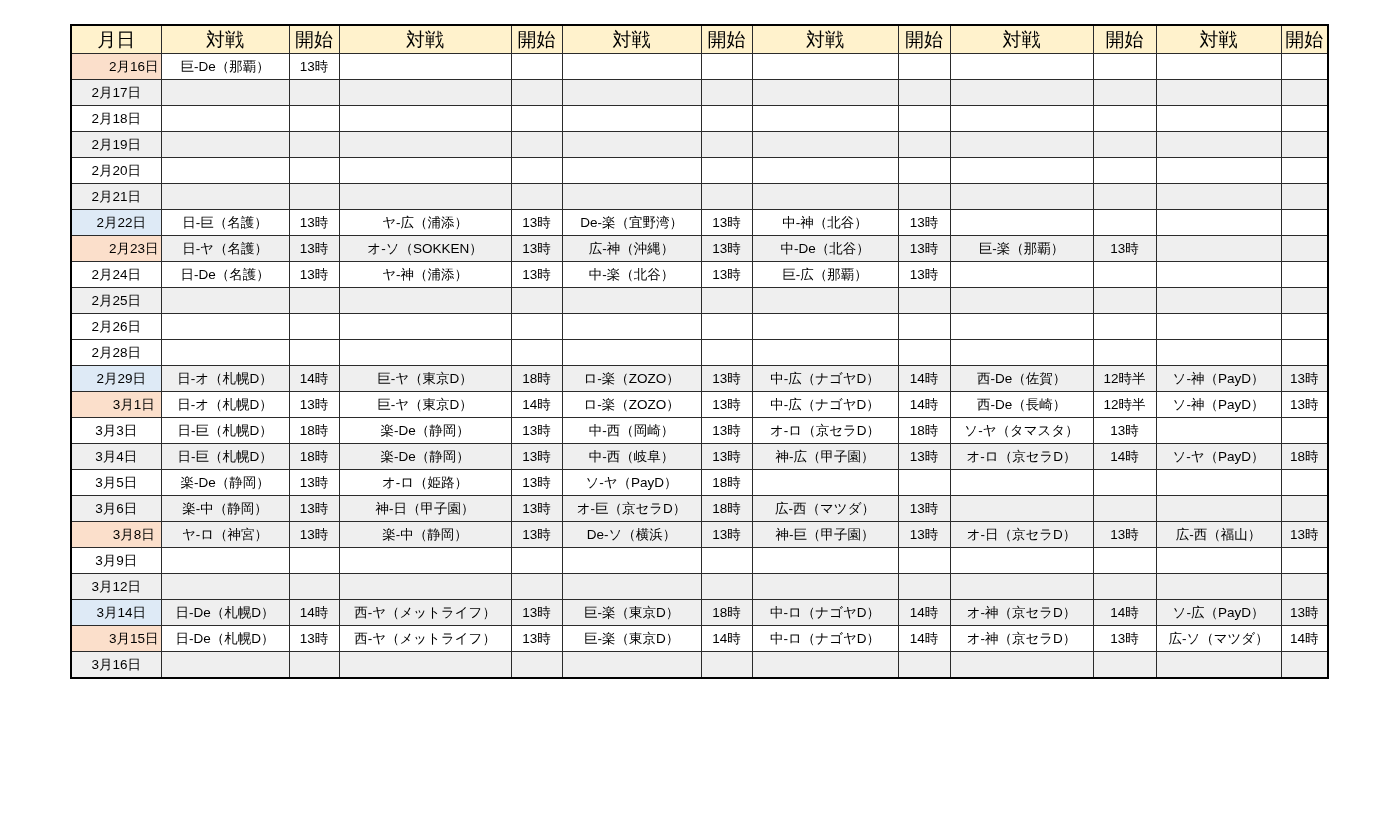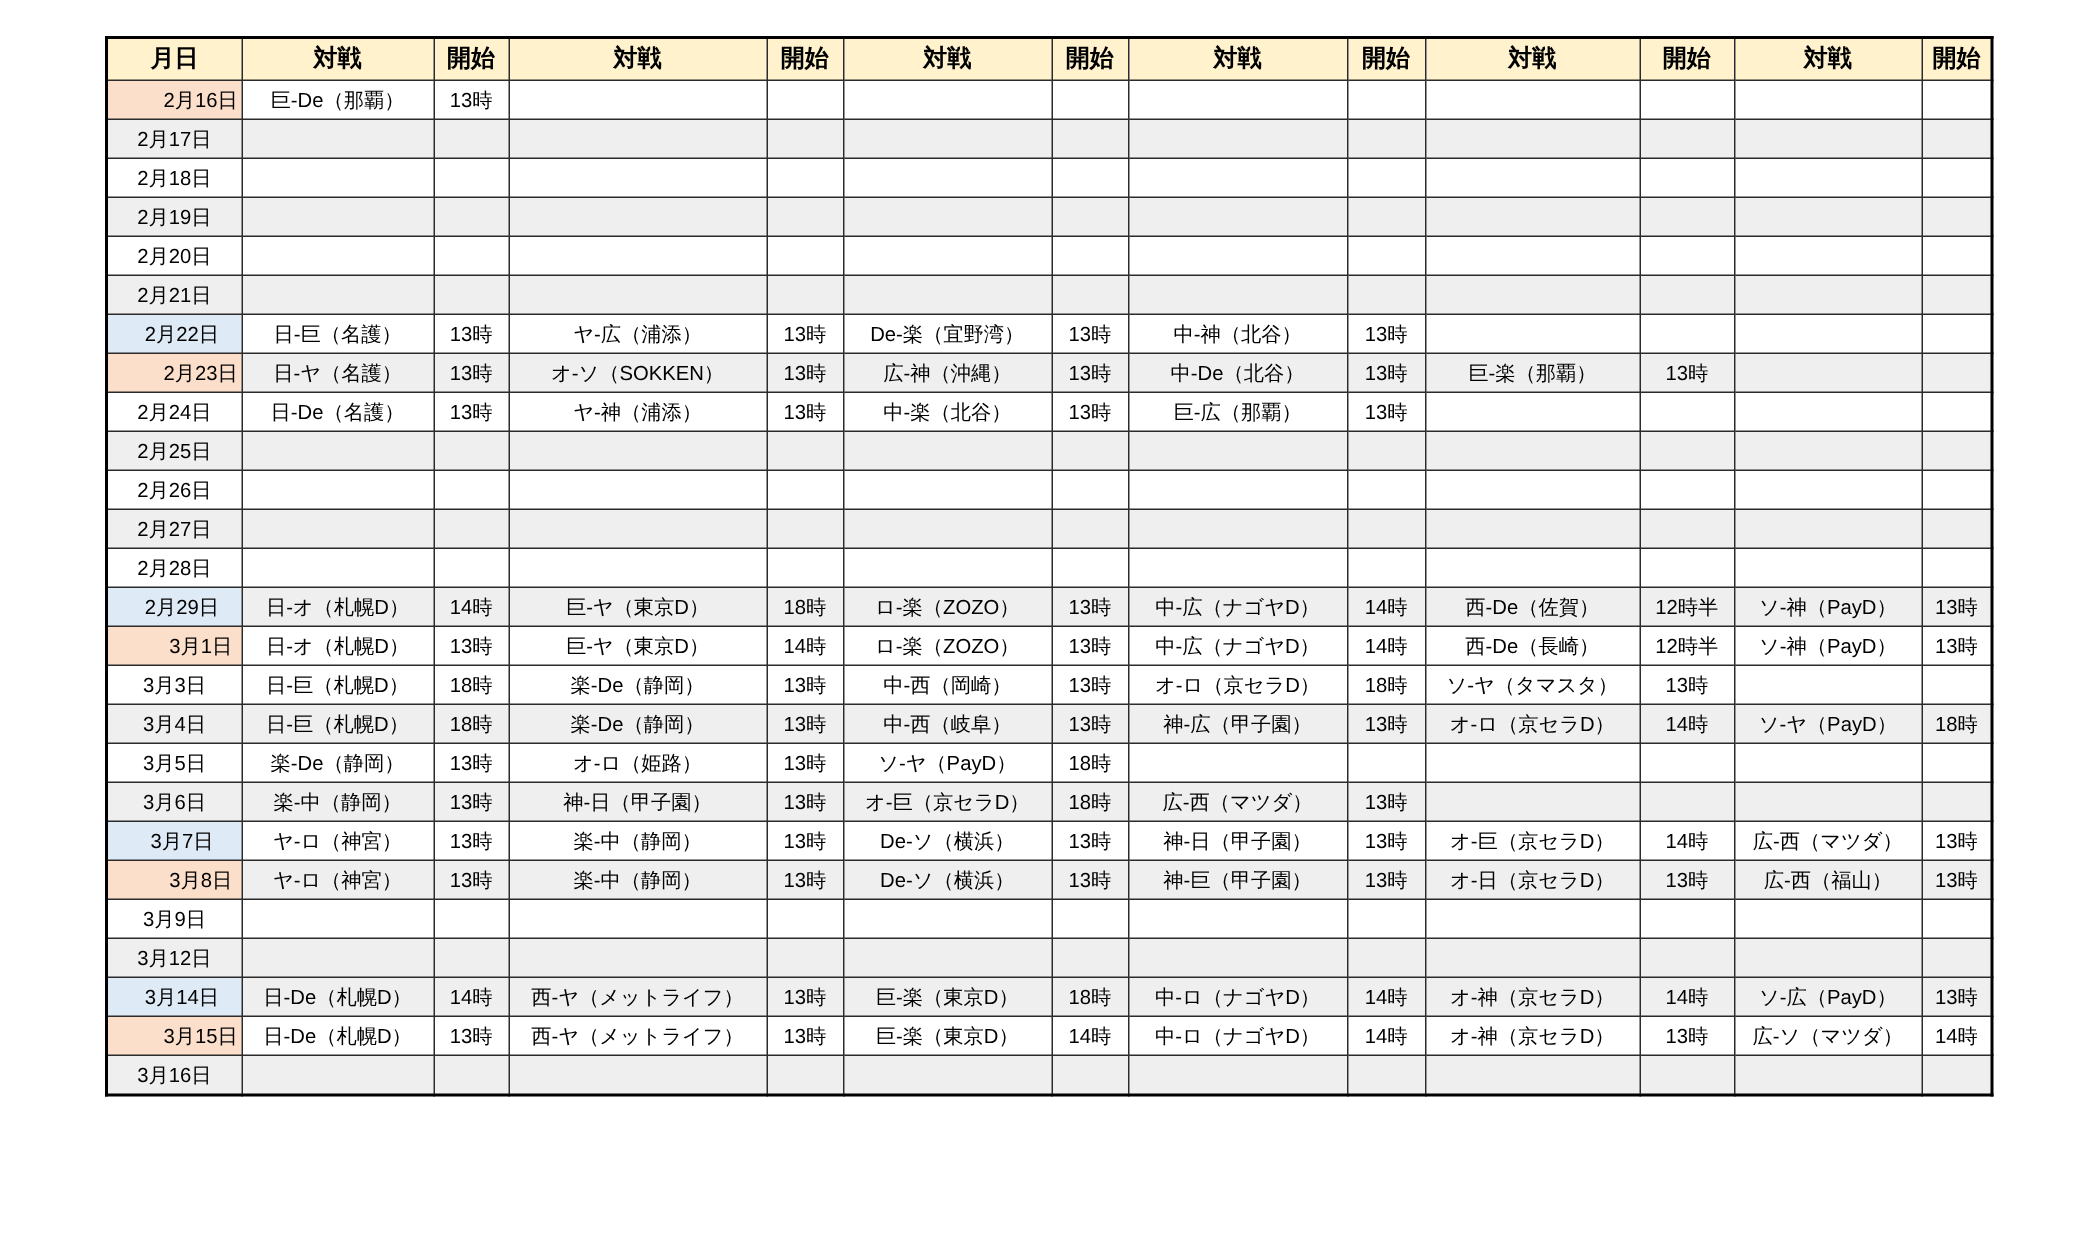--- a/index.html
+++ b/index.html
@@ -16,21 +16,21 @@
   }
   table.schedule th,table.schedule td{
     border:1px solid var(--grid);
     height:25px;padding:0 2px;
     font-size:13.5px;line-height:25px;
     text-align:center;vertical-align:middle;
     white-space:nowrap;overflow:hidden;
   }
   table.schedule thead th{
     background:var(--header-bg);
-    font-weight:bold;height:27px;line-height:27px;font-size:16px;margin-top:28px;
+    font-weight:normal;height:27px;line-height:27px;font-size:19px;margin-top:28px;
   }
   tr.stripe td{background:var(--stripe-bg);}
   td.date-cell.sat{background:var(--sat-bg);padding-left:12px;}
   td.date-cell.sun{background:var(--sun-bg);padding-left:37px;}
 </style>
 </head>
 <body style="--header-bg: #FFF2CC; --stripe-bg: #EFEFEF; --sat-bg: #DEEAF6; --sun-bg: #FBDFCB; --grid: #2B2B2B;">
 
 <div class="sheet">
   <table class="schedule">
@@ -225,35 +225,20 @@
           <td></td>
           <td></td>
           <td></td>
           <td></td>
           <td></td>
           <td></td>
           <td></td>
           <td></td>
           <td></td>
         </tr>
-        <tr class="stripe">
-          <td class="date-cell">2月27日</td>
-          <td></td>
-          <td></td>
-          <td></td>
-          <td></td>
-          <td></td>
-          <td></td>
-          <td></td>
-          <td></td>
-          <td></td>
-          <td></td>
-          <td></td>
-          <td></td>
-        </tr>
         <tr>
           <td class="date-cell">2月28日</td>
           <td></td>
           <td></td>
           <td></td>
           <td></td>
           <td></td>
           <td></td>
           <td></td>
           <td></td>
@@ -344,35 +329,20 @@
           <td>神-日（甲子園）</td>
           <td>13時</td>
           <td>オ-巨（京セラD）</td>
           <td>18時</td>
           <td>広-西（マツダ）</td>
           <td>13時</td>
           <td></td>
           <td></td>
           <td></td>
           <td></td>
-        </tr>
-        <tr>
-          <td class="date-cell sat">3月7日</td>
-          <td>ヤ-ロ（神宮）</td>
-          <td>13時</td>
-          <td>楽-中（静岡）</td>
-          <td>13時</td>
-          <td>De-ソ（横浜）</td>
-          <td>13時</td>
-          <td>神-日（甲子園）</td>
-          <td>13時</td>
-          <td>オ-巨（京セラD）</td>
-          <td>14時</td>
-          <td>広-西（マツダ）</td>
-          <td>13時</td>
         </tr>
         <tr class="stripe">
           <td class="date-cell sun">3月8日</td>
           <td>ヤ-ロ（神宮）</td>
           <td>13時</td>
           <td>楽-中（静岡）</td>
           <td>13時</td>
           <td>De-ソ（横浜）</td>
           <td>13時</td>
           <td>神-巨（甲子園）</td>

